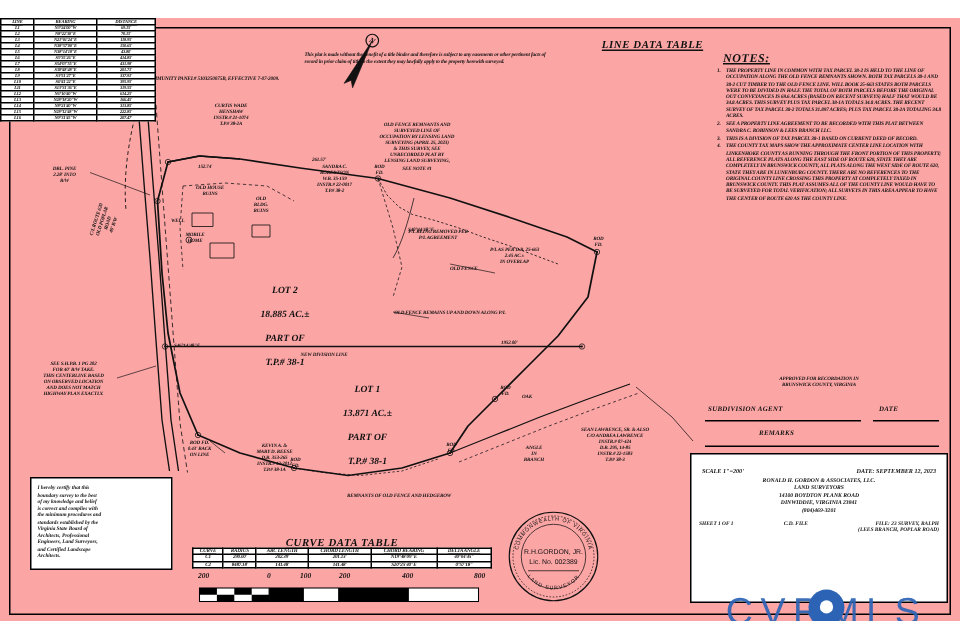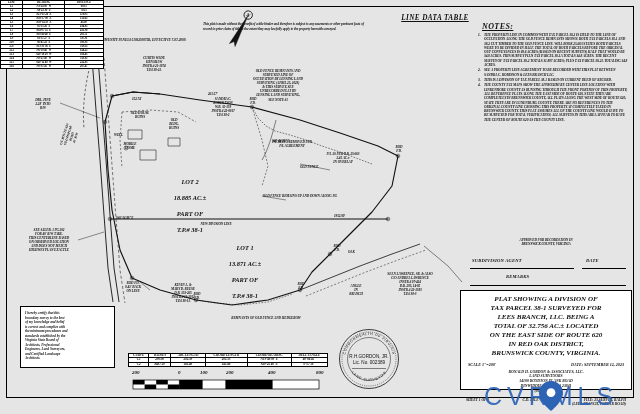--- a/index.html
+++ b/index.html
@@ -11,21 +11,22 @@
   body {
     width: 640px; height: 414px;
     position: relative;
     overflow: hidden;
     font-family: "Liberation Serif", serif;
     color: #111;
   }
   #sheet {
     position: absolute;
     inset: 0;
-    background: #e5e5e5;
+    background: #fca5a5;
+    margin-top: 12px;
   }
 
   
   #outer-border {
     position: absolute;
     left: 6px; top: 6px;
     width: 628px; height: 392px;
     border: 1.1px solid #000;
   }
 
@@ -511,20 +512,21 @@
   <div class="tiny c" style="left:392px; top:145px; width:14px;">ROD
 FD.</div>
   <div class="tiny c" style="left:190px; top:292px; width:14px;">ROD
 FD.</div>
   <div class="tiny c" style="left:294px; top:282px; width:14px;">ROD
 FD.</div>
   <div class="tiny c" style="left:330px; top:244px; width:14px;">ROD
 FD.</div>
   <div class="tiny" style="left:348px; top:250px;">OAK</div>
 
+  <div id="curve-table-title">CURVE DATA TABLE</div>
   <table class="data" id="curve-table">
     <thead>
         <tr id="curve-thead">
           <th>CURVE</th>
           <th>RADIUS</th>
           <th>ARC LENGTH</th>
           <th>CHORD LENGTH</th>
           <th>CHORD BEARING</th>
           <th>DELTA ANGLE</th>
         </tr>
@@ -609,27 +611,20 @@
   <div id="agent-box">
     <div class="lbl" style="left:10px; top:0px;">SUBDIVISION AGENT</div>
     <div class="agent-line" style="left:8px; top:10px; width:104px;"></div>
     <div class="lbl" style="left:124px; top:0px;">DATE</div>
     <div class="agent-line" style="left:120px; top:10px; width:44px;"></div>
     <div class="lbl" style="left:44px; top:16px;">REMARKS</div>
     <div class="agent-line" style="left:8px; top:27px; width:156px;"></div>
   </div>
 
   <div id="title-block">
-    <div id="title-main">PLAT SHOWING A DIVISION OF
-TAX PARCEL 38-1 SURVEYED FOR
-LEES BRANCH, LLC. BEING A
-TOTAL OF 32.756 AC.± LOCATED
-ON THE EAST SIDE OF ROUTE 620
-IN RED OAK DISTRICT,
-BRUNSWICK COUNTY, VIRGINIA.</div>
     <div id="scale-date-row">
       <span>SCALE 1"=200'</span>
       <span>DATE: SEPTEMBER 12, 2023</span>
     </div>
     <div id="surveyor-block">RONALD H. GORDON &amp; ASSOCIATES, LLC.
 LAND SURVEYORS
 14100 BOYDTON PLANK ROAD
 DINWIDDIE, VIRGINIA 23841
 (804)469-3201</div>
     <div id="sheet-row">

